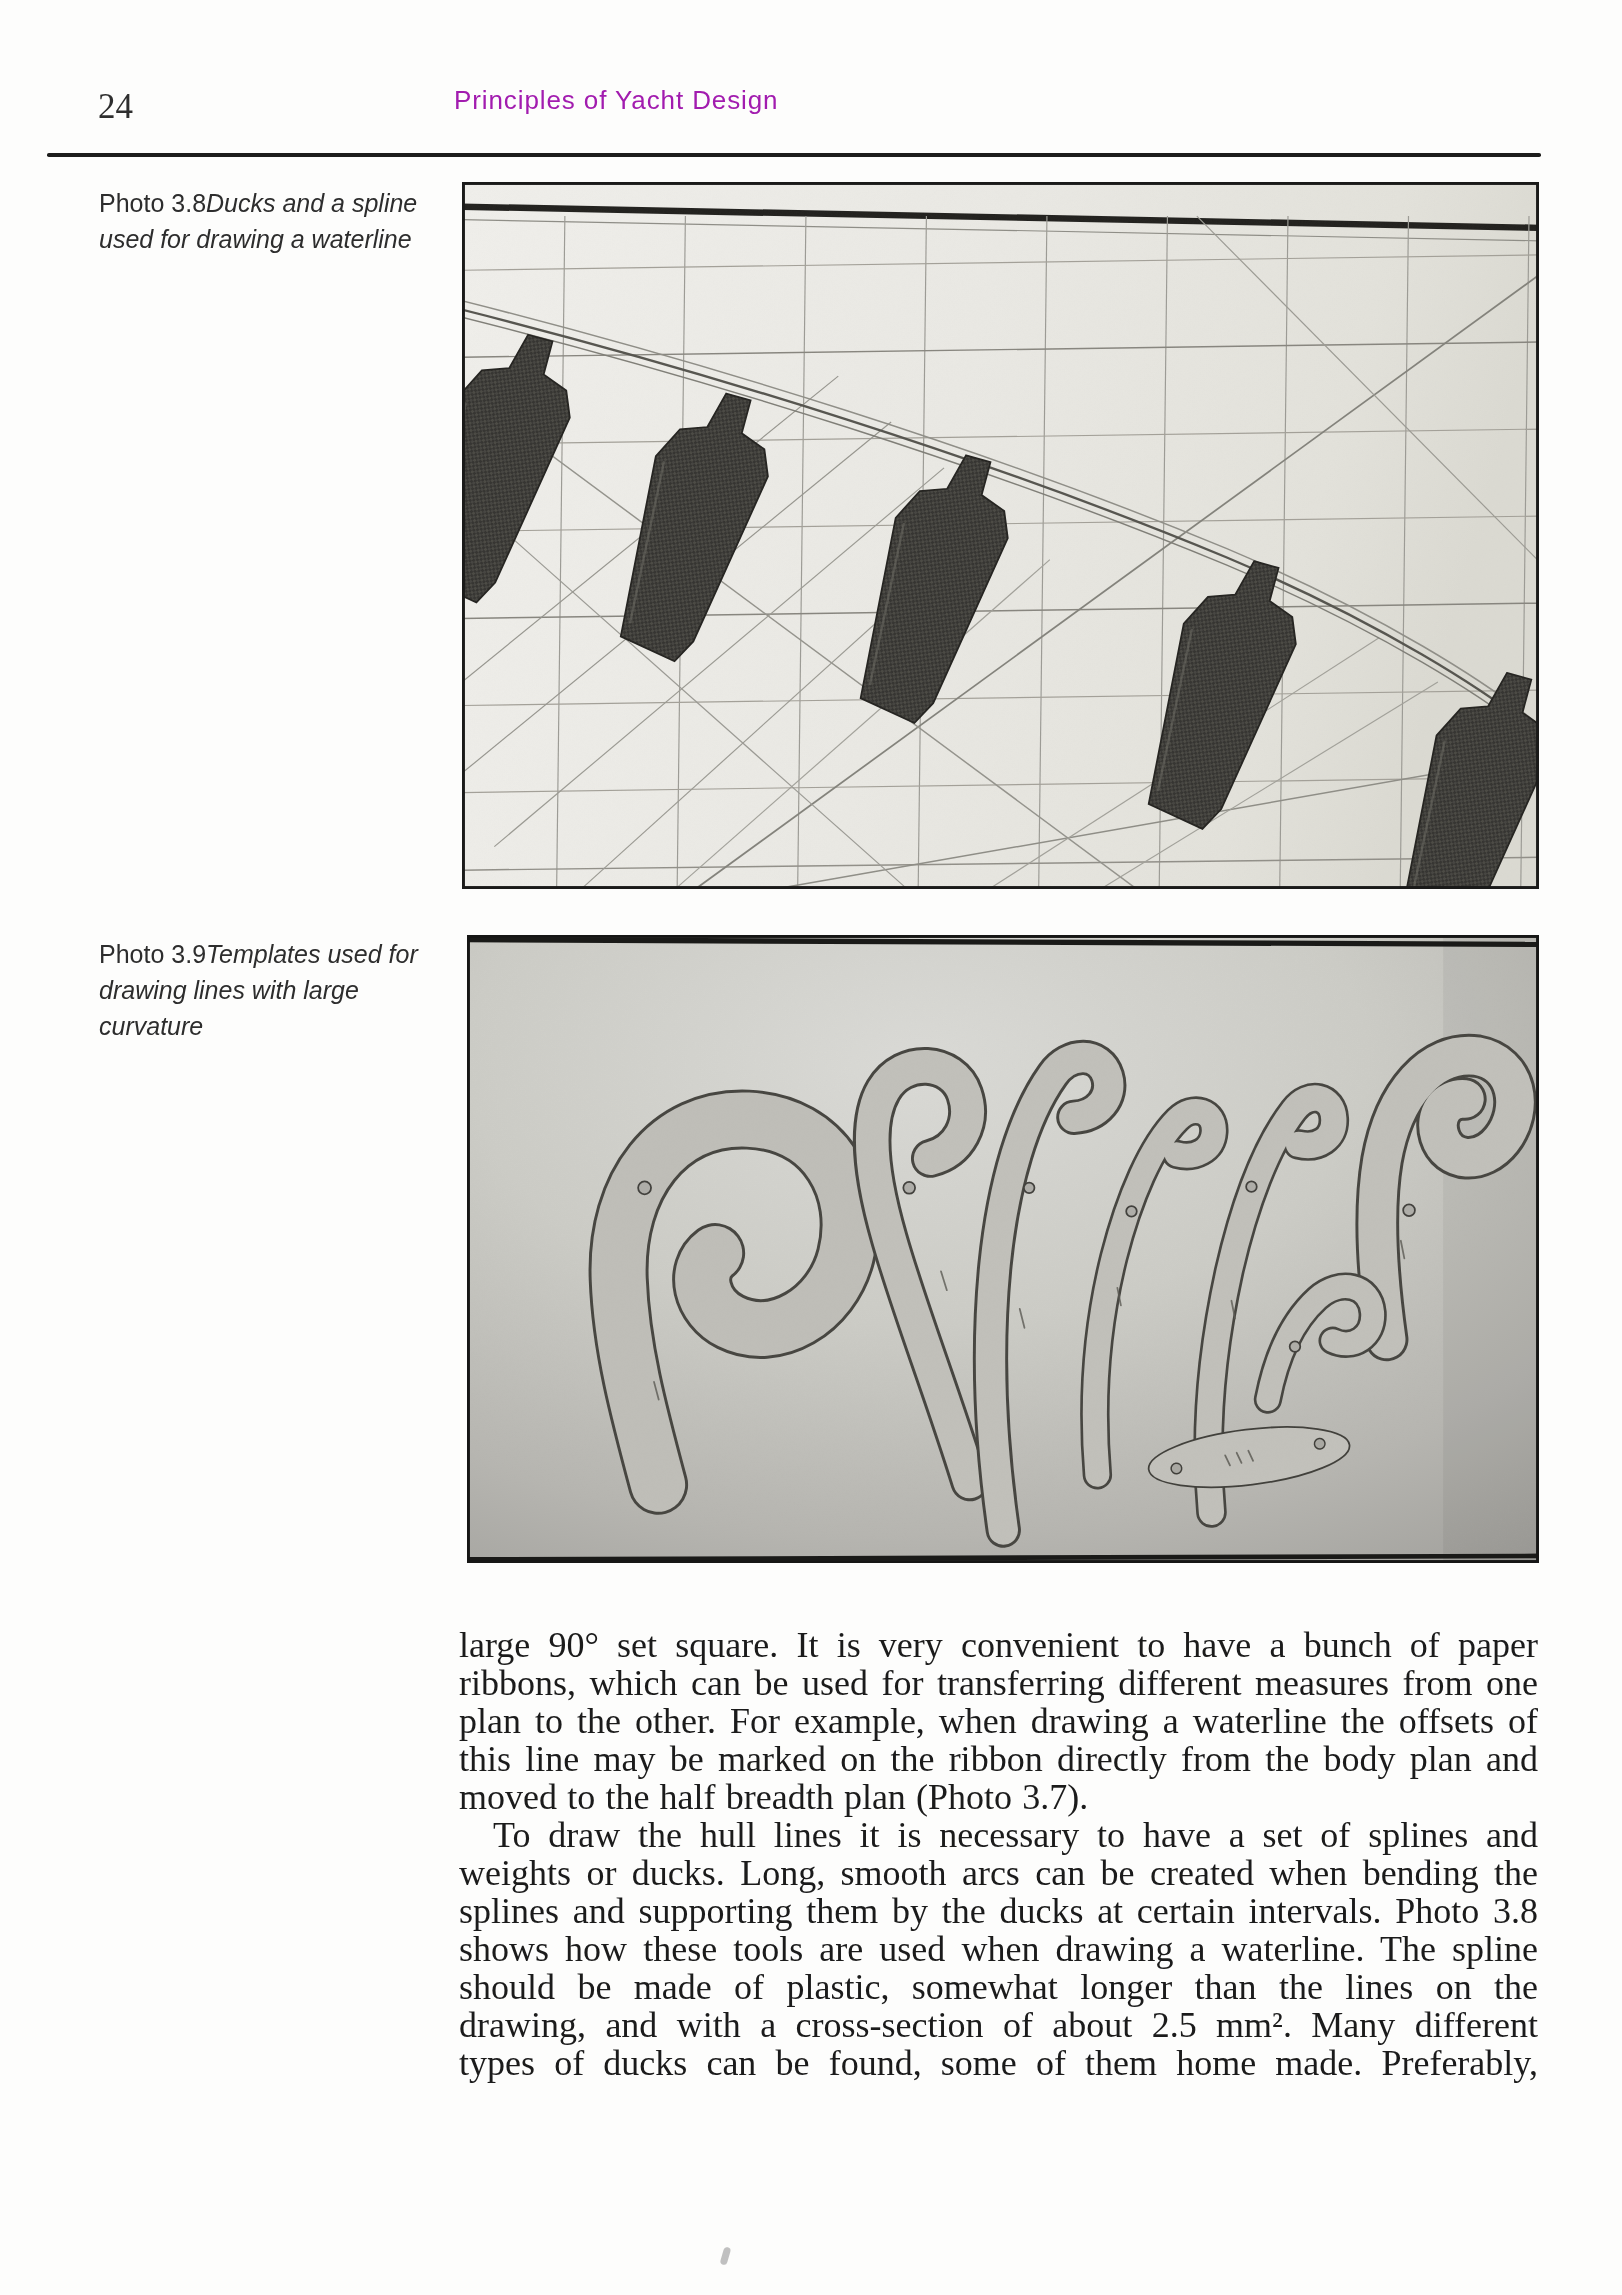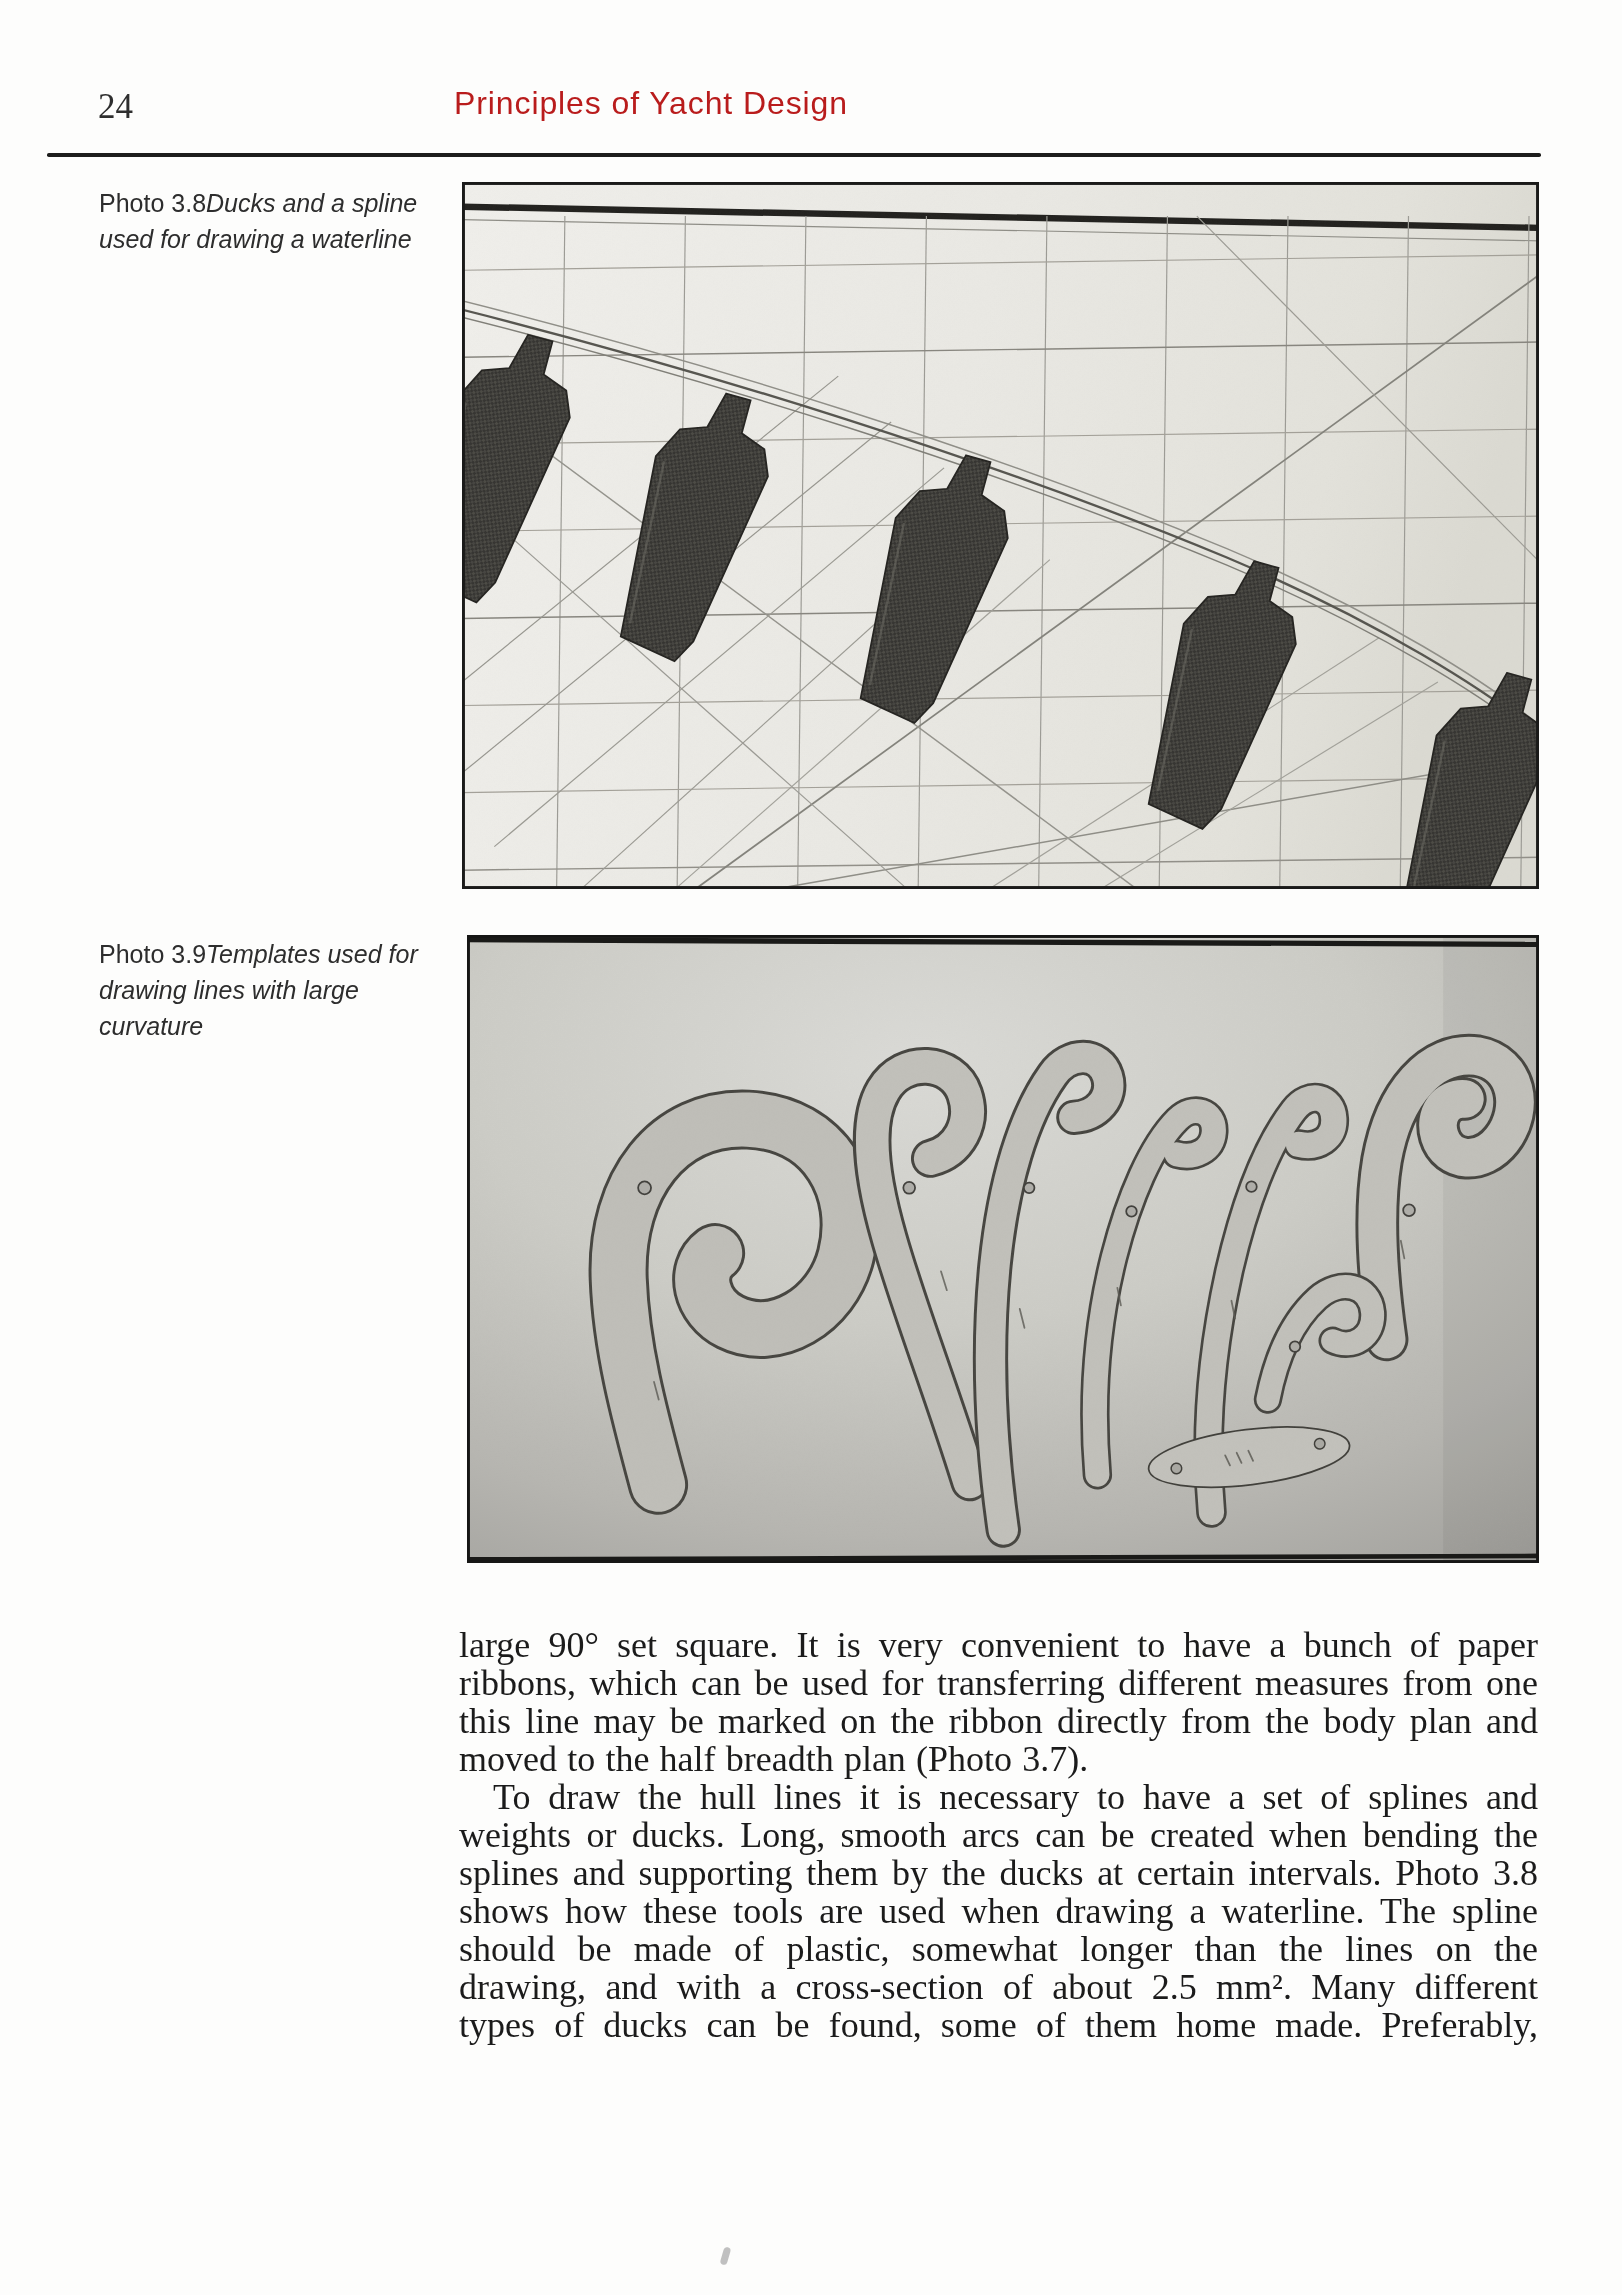--- a/index.html
+++ b/index.html
@@ -1,20 +1,20 @@
 <!DOCTYPE html>
 <html style="font-size:9.4px"><head>
 <meta charset="utf-8">
 <style>
   html,body{margin:0;padding:0;background:#ffffff;}
   .page{position:relative;width:1622px;height:2295px;background:#fdfdfc;
         font-family:"Liberation Sans",sans-serif;overflow:hidden;}
   .pageno{position:absolute;left:98px;top:87px;font-family:"Liberation Serif",serif;
           font-size:35px;color:#2e2e2e;}
-  .running-title{position:absolute;left:454px;top:85px;font-size:32px;color:#b91c1c;
+  .running-title{position:absolute;left:454px;top:85px;font-size:26px;color:#a21caf;
           letter-spacing:0.9px;}
   .rule{position:absolute;left:47px;top:153px;width:1494px;height:3.5px;background:#1d1d1c;
         border-radius:1.8px;}
   .caption{position:absolute;left:99px;width:353px;font-size:25px;line-height:36px;color:#2d2d2d;}
   .cap1{top:185px;} .cap2{top:936px;}
   .caption .clab{margin-right:0;}
   .caption .cit{font-style:italic;}
   .photo{position:absolute;box-sizing:border-box;}
   .ph1{left:462px;top:182px;width:1077px;height:707px;}
   .ph2{left:467px;top:935px;width:1072px;height:628px;}
@@ -222,20 +222,21 @@
       <path d="M0,8 L1823,16" stroke="#1a1a18" stroke-width="9"></path>
       <path d="M0,1062 L1823,1056" stroke="#1a1a18" stroke-width="8"></path>
       <rect x="2.5" y="2.5" width="1818" height="1063" fill="none" stroke="#161615" stroke-width="5"></rect>
     </svg>
   </div>
 
   <div class="body-text">
       <div class="para">
         <div class="bline">large 90° set square. It is very convenient to have a bunch of paper</div>
         <div class="bline">ribbons, which can be used for transferring different measures from one</div>
+        <div class="bline">plan to the other. For example, when drawing a waterline the offsets of</div>
         <div class="bline">this line may be marked on the ribbon directly from the body plan and</div>
         <div class="bline">moved to the half breadth plan (Photo 3.7).</div>
       </div>
       <div class="para indent jlast">
         <div class="bline">To draw the hull lines it is necessary to have a set of splines and</div>
         <div class="bline">weights or ducks. Long, smooth arcs can be created when bending the</div>
         <div class="bline">splines and supporting them by the ducks at certain intervals. Photo 3.8</div>
         <div class="bline">shows how these tools are used when drawing a waterline. The spline</div>
         <div class="bline">should be made of plastic, somewhat longer than the lines on the</div>
         <div class="bline">drawing, and with a cross-section of about 2.5 mm². Many different</div>

